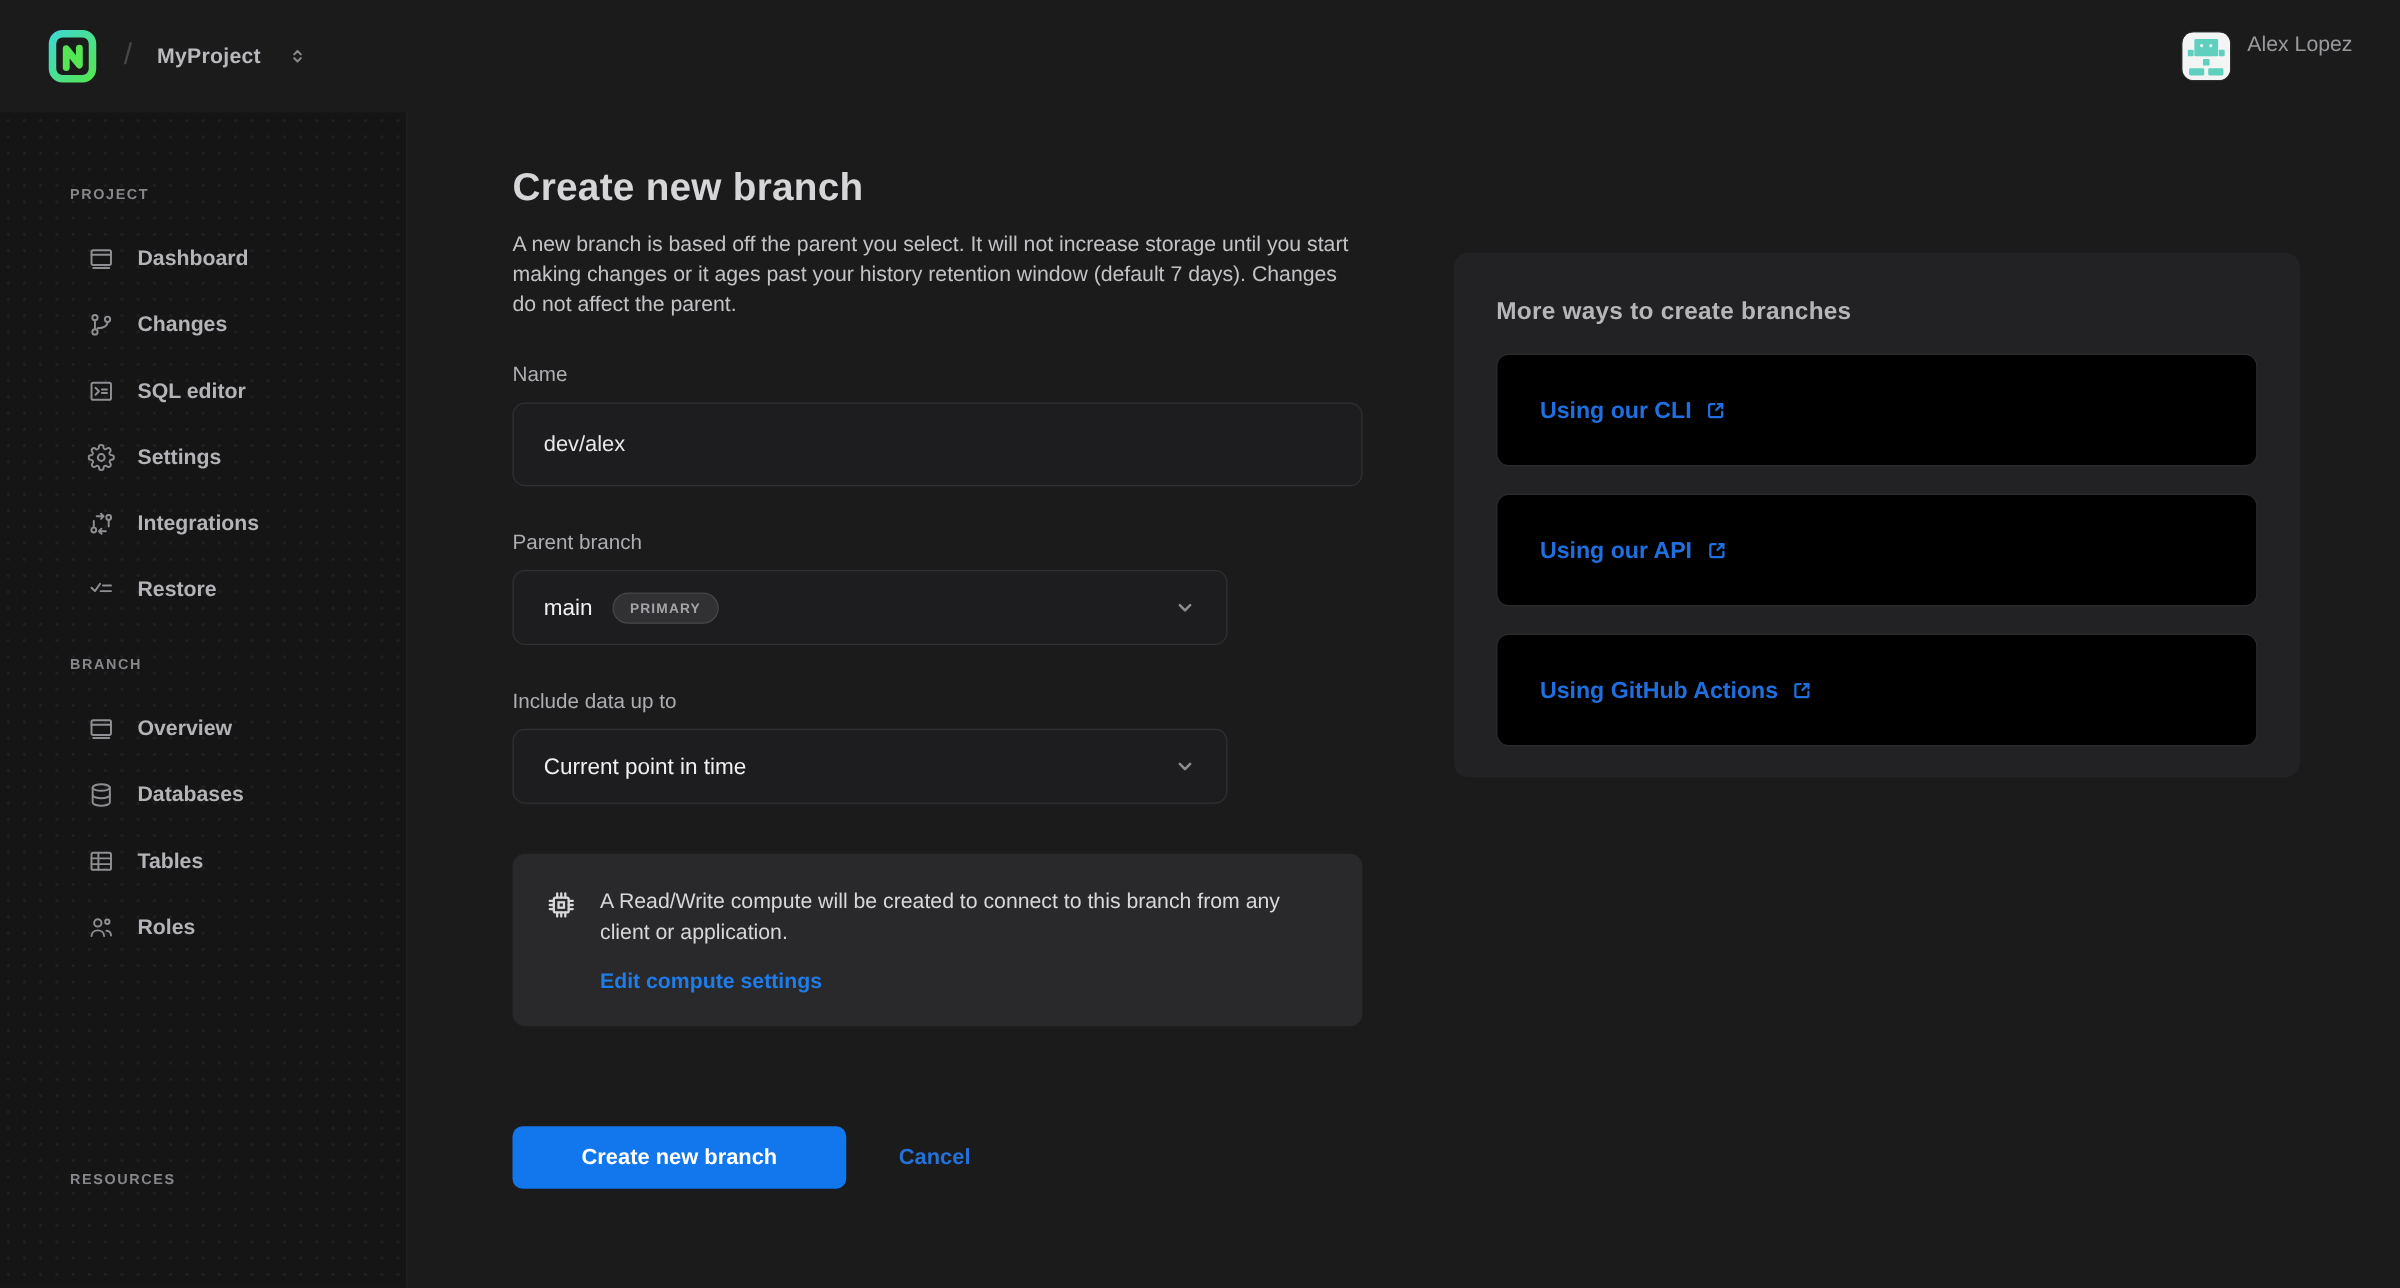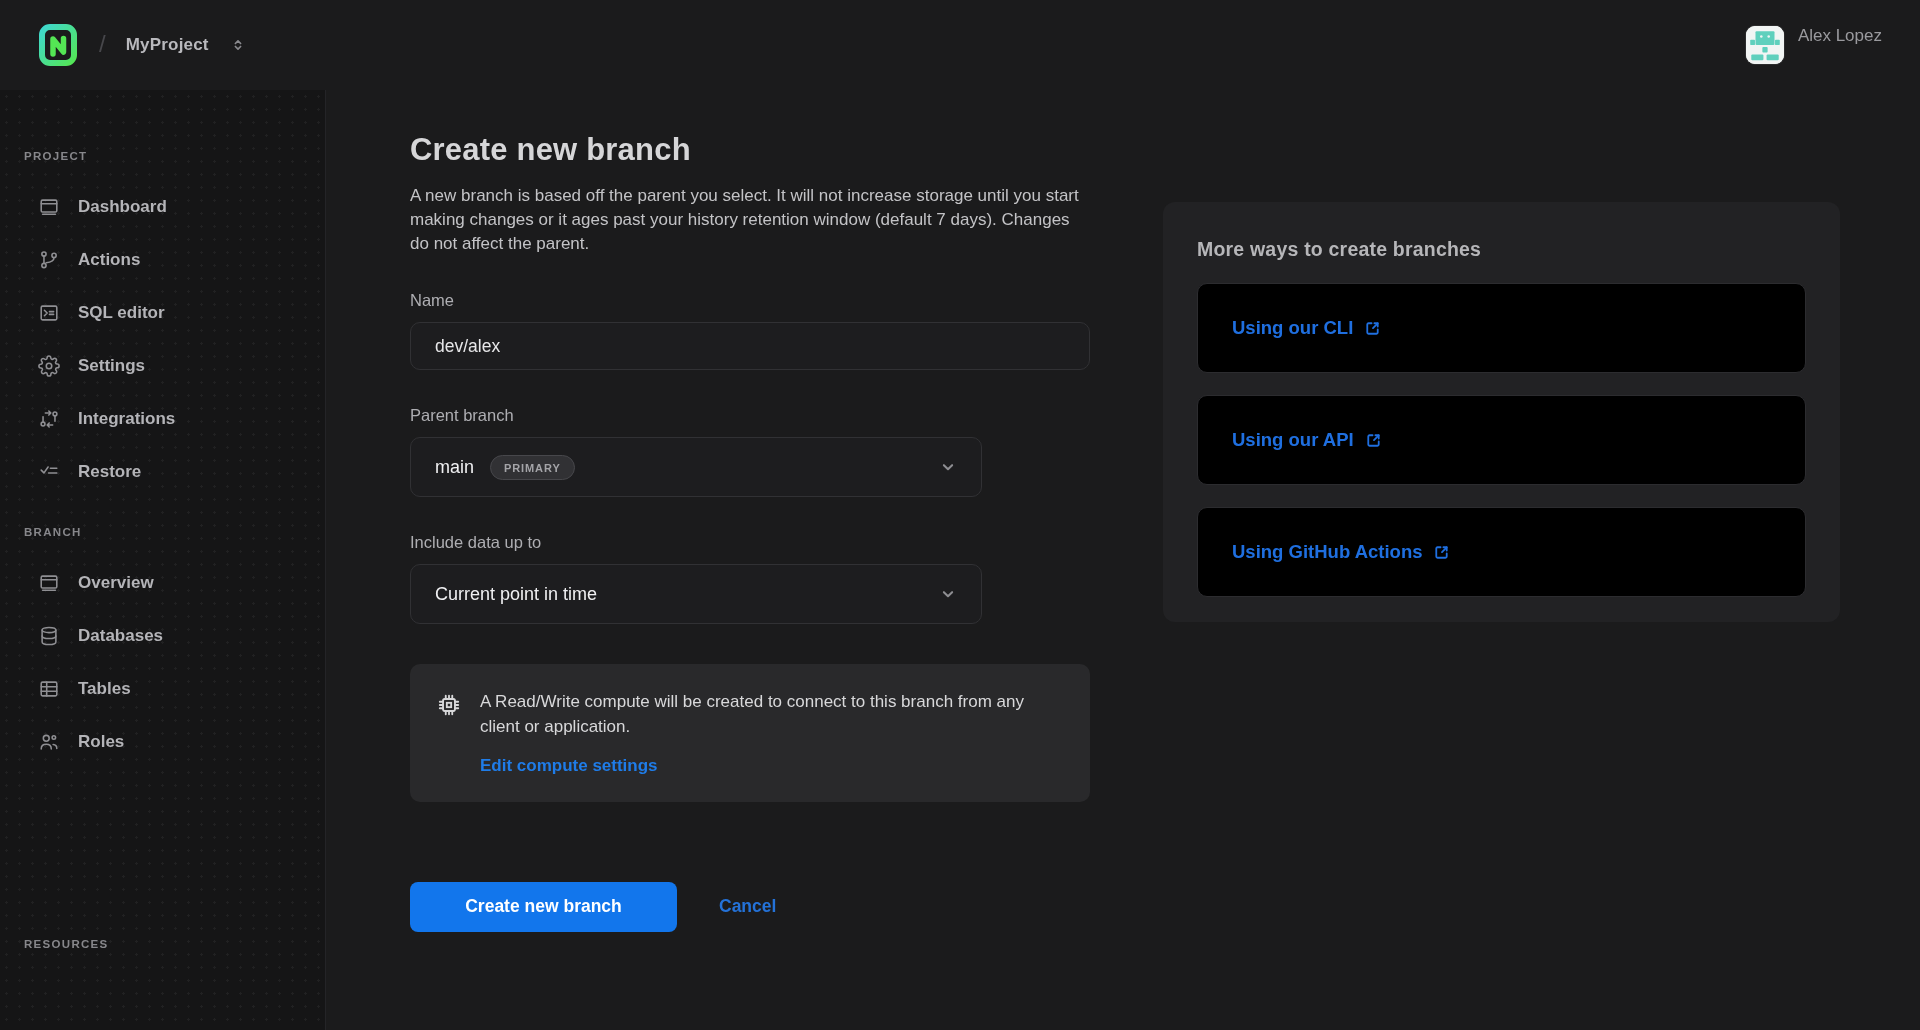--- a/index.html
+++ b/index.html
@@ -13,40 +13,40 @@
   .slash { color:#47474b; font-size:24px; font-weight:300; transform:translateY(-1px); }
   .project-name { color:#b9b9bd; font-size:17px; font-weight:700; letter-spacing:.2px; cursor:pointer; }
   .switcher { color:#8a8a8e; display:flex; align-items:center; cursor:pointer; }
   .topbar-right { margin-left:auto; display:flex; align-items:flex-start; gap:14px; }
   .avatar { width:38px; height:38px; border-radius:9px; background:#f2f5f4; overflow:hidden;
     box-shadow:0 0 0 1px rgba(255,255,255,.08); cursor:pointer; flex:none; }
   .user-name { color:#9a9a9e; font-size:17px; cursor:pointer; }
 
   
   .sidebar { position:absolute; left:0; top:90px; width:326px; height:940px;
-    background:#151516; border-right:1px solid #242427; padding:60px 0 0 24px;
+    background:#151516; border-right:1px solid #242427; padding:60px 0 0 56px;
     background-image:radial-gradient(rgba(255,255,255,.05) 1px, transparent 1.4px);
     background-size:13px 13px; }
   .section-label { color:#87878b; font-size:11.5px; font-weight:700; letter-spacing:1.3px;
     height:16px; margin-bottom:14px; }
   .side-item { height:53px; display:flex; align-items:center; gap:18px; color:#b4b4b8;
     font-size:17px; font-weight:600; cursor:pointer; padding-left:14px; }
   .side-item .icn { color:#8f8f93; display:flex; flex:none; }
   .branch-section { margin-top:28px; }
   .resources-section { margin-top:170px; }
 
   
   .content { position:absolute; left:326px; top:72px; width:1594px; height:940px;
     padding:60px 0 0 84px; display:flex; }
   .form-col { width:680px; flex:none; }
   h1.page-title { color:#d6d6d8; font-size:31px; font-weight:700; letter-spacing:.2px; }
   .page-desc { margin-top:16px; color:#c3c3c6; font-size:17px; line-height:1.4; }
 
   .field-label { margin-top:36px; margin-bottom:12px; color:#aeaeb2; font-size:16.5px; }
-  .text-input { width:680px; height:48px; background:#1d1d1f; border:1px solid #313134;
+  .text-input { width:680px; height:67px; background:#1d1d1f; border:1px solid #313134;
     border-radius:10px; color:#e7e7e9; font-size:17.5px; padding:0 24px;
     font-family:"Liberation Sans", sans-serif; outline:none; }
   .select-box { width:572px; height:60px; background:#1d1d1f; border:1px solid #313134;
     border-radius:10px; display:flex; align-items:center; padding:0 22px 0 24px;
     cursor:pointer; }
   .select-value { color:#f0f0f2; font-size:18px; font-weight:500; }
   .badge { margin-left:16px; background:#313134; border:1px solid #47474b; color:#a4a4a8;
     font-size:11px; font-weight:700; letter-spacing:.9px; border-radius:999px;
     padding:6px 13px 5px; }
   .select-box .chev { margin-left:auto; color:#8e8e92; display:flex; }
@@ -139,21 +139,21 @@
   <div class="side-item">
     <span class="icn">
       <svg width="22" height="22" viewBox="0 0 24 24" fill="none" stroke="currentColor" stroke-width="1.7" stroke-linecap="round" stroke-linejoin="round">
         <circle cx="6.5" cy="18" r="2.3"></circle>
           <circle cx="6.5" cy="5.5" r="2.3"></circle>
           <circle cx="17.5" cy="7" r="2.3"></circle>
         <path d="M6.5 7.8v7.9"></path>
           <path d="M17.5 9.3c0 4.2-4.5 5.3-8.6 5.6"></path>
       </svg>
       </span>
-    <span>Actions</span>
+    <span>Changes</span>
   </div>
 
   <div class="side-item">
     <span class="icn">
       <svg width="22" height="22" viewBox="0 0 24 24" fill="none" stroke="currentColor" stroke-width="1.7" stroke-linecap="round" stroke-linejoin="round">
         <rect x="3.5" y="4.5" width="17" height="15" rx="1.5"></rect>
         <polyline points="7,9 10,12 7,15"></polyline>
           <line x1="12.5" y1="10.5" x2="17" y2="10.5"></line>
           <line x1="12.5" y1="13.5" x2="17" y2="13.5"></line>
       </svg>

